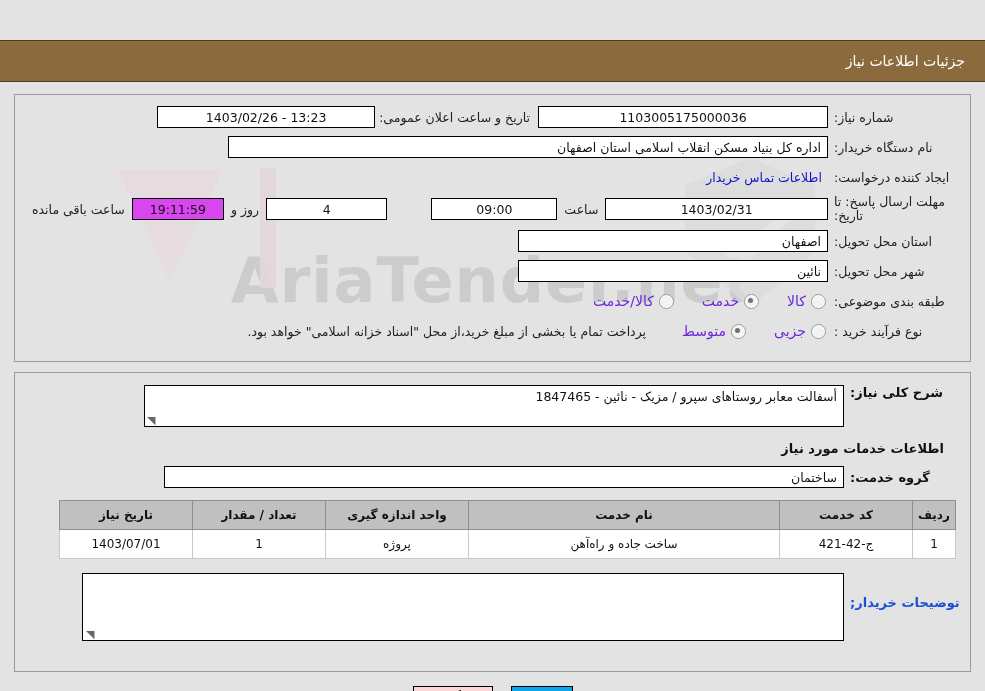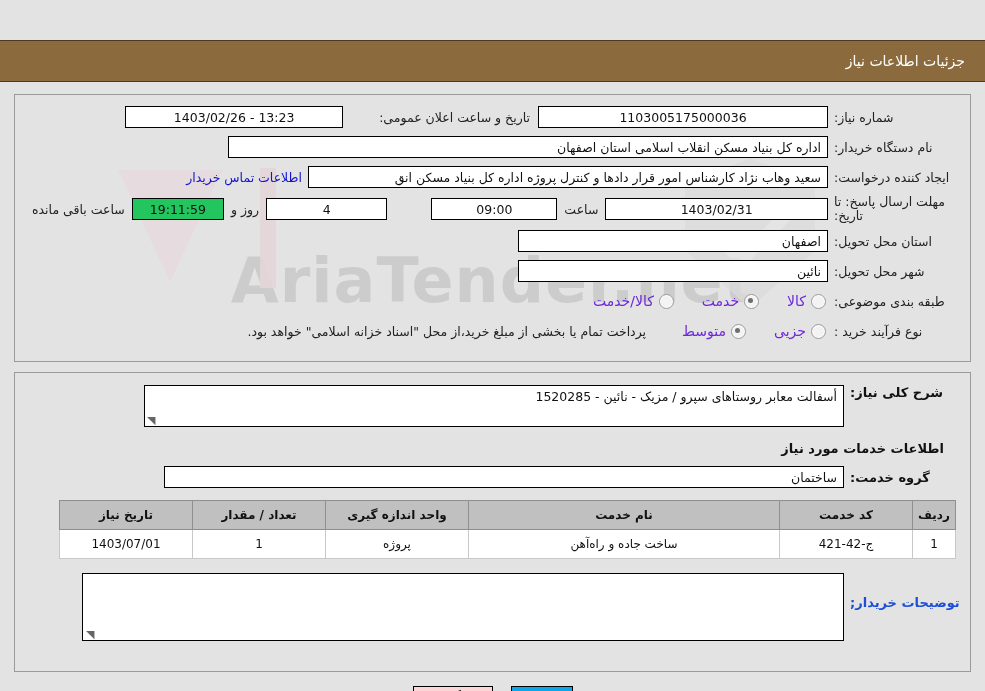--- a/index.html
+++ b/index.html
@@ -70,35 +70,35 @@
     width:132px;flex:0 0 132px;padding-left:6px;box-sizing:border-box;
     white-space:nowrap;
   }
   .lbl.two-line{line-height:14px;}
   .fld{
     border:1px solid #000;background:#fff;height:22px;line-height:22px;
     font-size:12.5px;color:#111;padding:0 6px;box-sizing:border-box;
     text-align:center;white-space:nowrap;overflow:hidden;
   }
   .fld.rt{text-align:right;}
-  .fld.cream{background:#22c55e;}
+  .fld.cream{background:#d946ef;}
 
   .w-need-no{width:290px;}
   .w-wide{width:600px;}
   .w-creator{width:520px;}
   .w-prov{width:310px;}
   .w-date{width:230px;}
   .w-time{width:130px;}
   .w-days{width:125px;}
   .w-count{width:95px;}
   .w-pub{width:218px;}
 
   .sep{display:inline-block;padding:0 7px;font-size:12.5px;color:#222;white-space:nowrap;}
   .link{color:#1313cf;font-size:12.5px;text-decoration:none;white-space:nowrap;padding:0 6px;cursor:pointer;}
-  .pub-lbl{font-size:12.5px;color:#222;white-space:nowrap;padding:0 8px 0 4px;margin-left:32px;}
+  .pub-lbl{font-size:12.5px;color:#222;white-space:nowrap;padding:0 8px 0 4px;}
 
   
   .radio-wrap{display:flex;align-items:center;}
   .radio{
     width:13px;height:13px;border-radius:50%;
     border:1px solid #9a9a9a;background:#f3f3f3;
     display:inline-block;position:relative;
     box-shadow:inset 0 0 0 1px #ffffff;
     flex:0 0 13px;margin:0 2px 0 5px;
   }
@@ -175,21 +175,20 @@
       <div class="fld w-pub">13:23 - 1403/02/26</div>
     </div>
 
     <div class="row">
       <span class="lbl">نام دستگاه خریدار:</span>
       <div class="fld rt w-wide">اداره کل بنیاد مسکن انقلاب اسلامی استان اصفهان</div>
     </div>
 
     <div class="row">
       <span class="lbl">ایجاد کننده درخواست:</span>
-      <div class="fld rt w-creator">سعید وهاب نژاد کارشناس امور قرار دادها و کنترل  پروژه اداره کل بنیاد مسکن انق</div>
       <a class="link">اطلاعات تماس خریدار</a>
     </div>
 
     <div class="row">
       <span class="lbl two-line">
         <span>مهلت ارسال پاسخ: تا</span><br>
         <span>تاریخ:</span>
       </span>
       <div class="fld w-date">1403/02/31</div>
       <span class="sep">ساعت</span>
@@ -240,21 +239,21 @@
       <span class="note-text">پرداخت تمام یا بخشی از مبلغ خرید،از محل "اسناد خزانه اسلامی" خواهد بود.</span>
     </div>
 
   </div>
 
   <div class="panel panel-bottom">
 
     <div class="desc-row">
       <span class="desc-lbl">شرح کلی نیاز:</span>
       <div class="textarea">
-        <span>أسفالت معابر روستاهای سپرو / مزیک - نائین - 1520285</span>
+        <span>أسفالت معابر روستاهای سپرو / مزیک - نائین - 1847465</span>
         <span class="grip">◥</span>
       </div>
     </div>
 
     <div class="sect-title">اطلاعات خدمات مورد نیاز</div>
 
     <div class="grp-row">
       <span class="grp-lbl">گروه خدمت:</span>
       <div class="grp-fld">ساختمان</div>
     </div>

